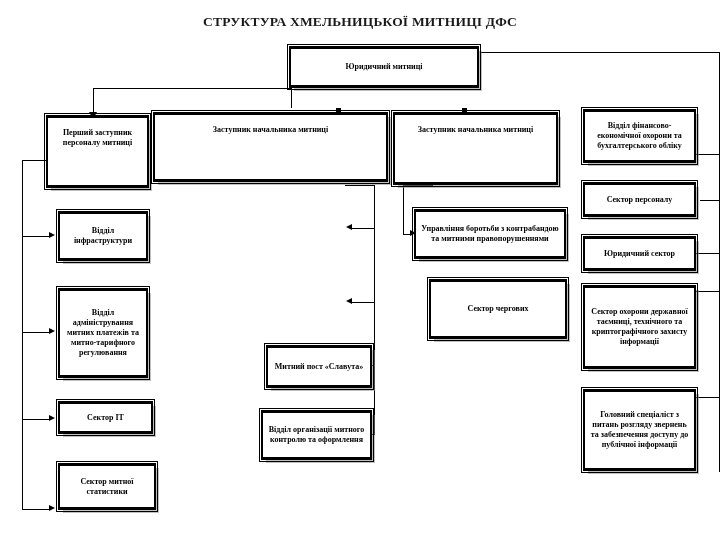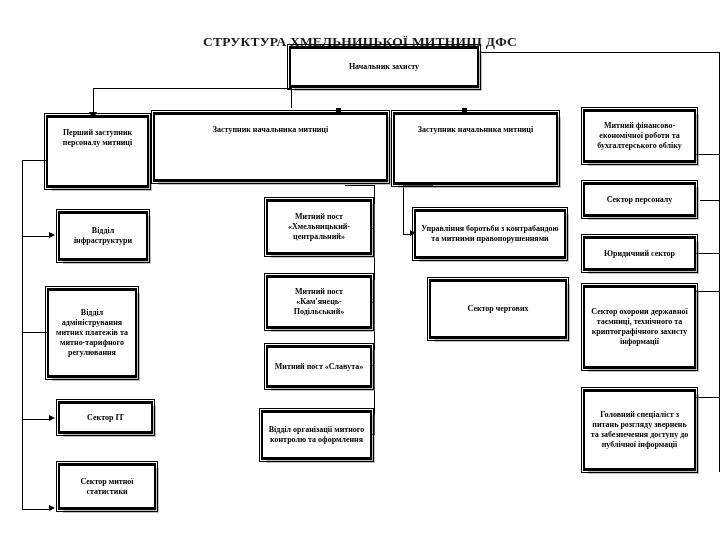--- a/index.html
+++ b/index.html
@@ -22,21 +22,20 @@
     left: 0;
     top: 14px;
     width: 720px;
     text-align: center;
     font-family: "Liberation Serif", "DejaVu Serif", serif;
     font-weight: bold;
     font-size: 13.5px;
     letter-spacing: 0.2px;
     color: #1a1a1a;
     white-space: nowrap;
-    margin-top: 20px;
   }
 
   
   .node {
     position: absolute;
     box-sizing: border-box;
     background: #ffffff;
     border: 1px solid #000000;
     outline: 1px solid #000000;
     outline-offset: 1px;
@@ -174,79 +173,73 @@
 
   <div class="line h" style="left:352px; top:434px; width:23px;"></div>
   <div class="arrow-left" style="left:346px; top:430px;"></div>
 
   <div class="line v" style="left:403px; top:185px; height:50px;"></div>
   <div class="line h" style="left:403px; top:185px; width:30px;"></div>
   <div class="line h" style="left:403px; top:234px; width:10px;"></div>
   <div class="arrow-right" style="left:410px; top:230px;"></div>
 
   <div class="node thick center-text" style="left:289px; top:46px; width:190px; height:42px;">
-    <span class="label">Начальник захисту</span>
+    <span class="label">Юридичний митниці</span>
   </div>
 
   <div class="node thick pad-top-lg" style="left:46px; top:115px; width:103px; height:73px;">
     <span class="label">Перший заступник персоналу митниці</span>
   </div>
 
   <div class="handle" style="left:336px; top:108px;"></div>
   <div class="node thick pad-top-lg" style="left:153px; top:112px; width:235px; height:70px;">
     <span class="label">Заступник начальника митниці</span>
   </div>
 
   <div class="handle" style="left:462px; top:108px;"></div>
   <div class="node thick pad-top-lg" style="left:393px; top:112px; width:165px; height:73px;">
     <span class="label">Заступник начальника митниці</span>
   </div>
 
   <div class="node thick center-text" style="left:58px; top:211px; width:90px; height:50px;">
     <span class="label">Відділ інфраструктури</span>
   </div>
 
-  <div class="node thick center-text" style="left:47px; top:288px; width:90px; height:90px;justify-content:flex-end;">
+  <div class="node thick center-text" style="left:58px; top:288px; width:90px; height:90px;justify-content:flex-end;">
     <span class="label">Відділ адміністрування митних платежів та митно-тарифного регулювання</span>
   </div>
 
   <div class="node thick center-text" style="left:58px; top:401px; width:95px; height:33px;">
     <span class="label">Сектор ІТ</span>
   </div>
 
   <div class="node thick center-text" style="left:58px; top:463px; width:98px; height:47px;">
     <span class="label">Сектор митної статистики</span>
   </div>
 
-  <div class="node thick center-text" style="left:266px; top:199px; width:106px; height:56px;">
-    <span class="label">Митний пост «Хмельницький-центральний»</span>
-  </div>
-
-  <div class="node thick center-text" style="left:266px; top:275px; width:106px; height:54px;">
-    <span class="label">Митний пост «Кам'янець-Подільський»</span>
-  </div>
+
 
   <div class="node thick center-text" style="left:266px; top:345px; width:106px; height:43px;justify-content:center;">
     <span class="label">Митний пост «Славута»</span>
   </div>
 
   <div class="node thick center-text" style="left:414px; top:209px; width:152px; height:50px;">
     <span class="label">Управління боротьби з контрабандою та митними правопорушеннями</span>
   </div>
 
   <div class="node thick center-text" style="left:261px; top:410px; width:111px; height:50px;">
     <span class="label">Відділ організації митного контролю та оформлення</span>
   </div>
 
   <div class="node thick center-text" style="left:429px; top:279px; width:138px; height:60px;">
     <span class="label">Сектор чергових</span>
   </div>
 
   <div class="node thick center-text" style="left:583px; top:109px; width:113px; height:54px;">
-    <span class="label">Митний фінансово-економічної роботи та бухгалтерського обліку</span>
+    <span class="label">Відділ фінансово-економічної охорони та бухгалтерського обліку</span>
   </div>
 
   <div class="node thick center-text" style="left:583px; top:182px; width:113px; height:35px;">
     <span class="label">Сектор персоналу</span>
   </div>
 
   <div class="node thick center-text" style="left:583px; top:236px; width:113px; height:35px;">
     <span class="label">Юридичний сектор</span>
   </div>
 

